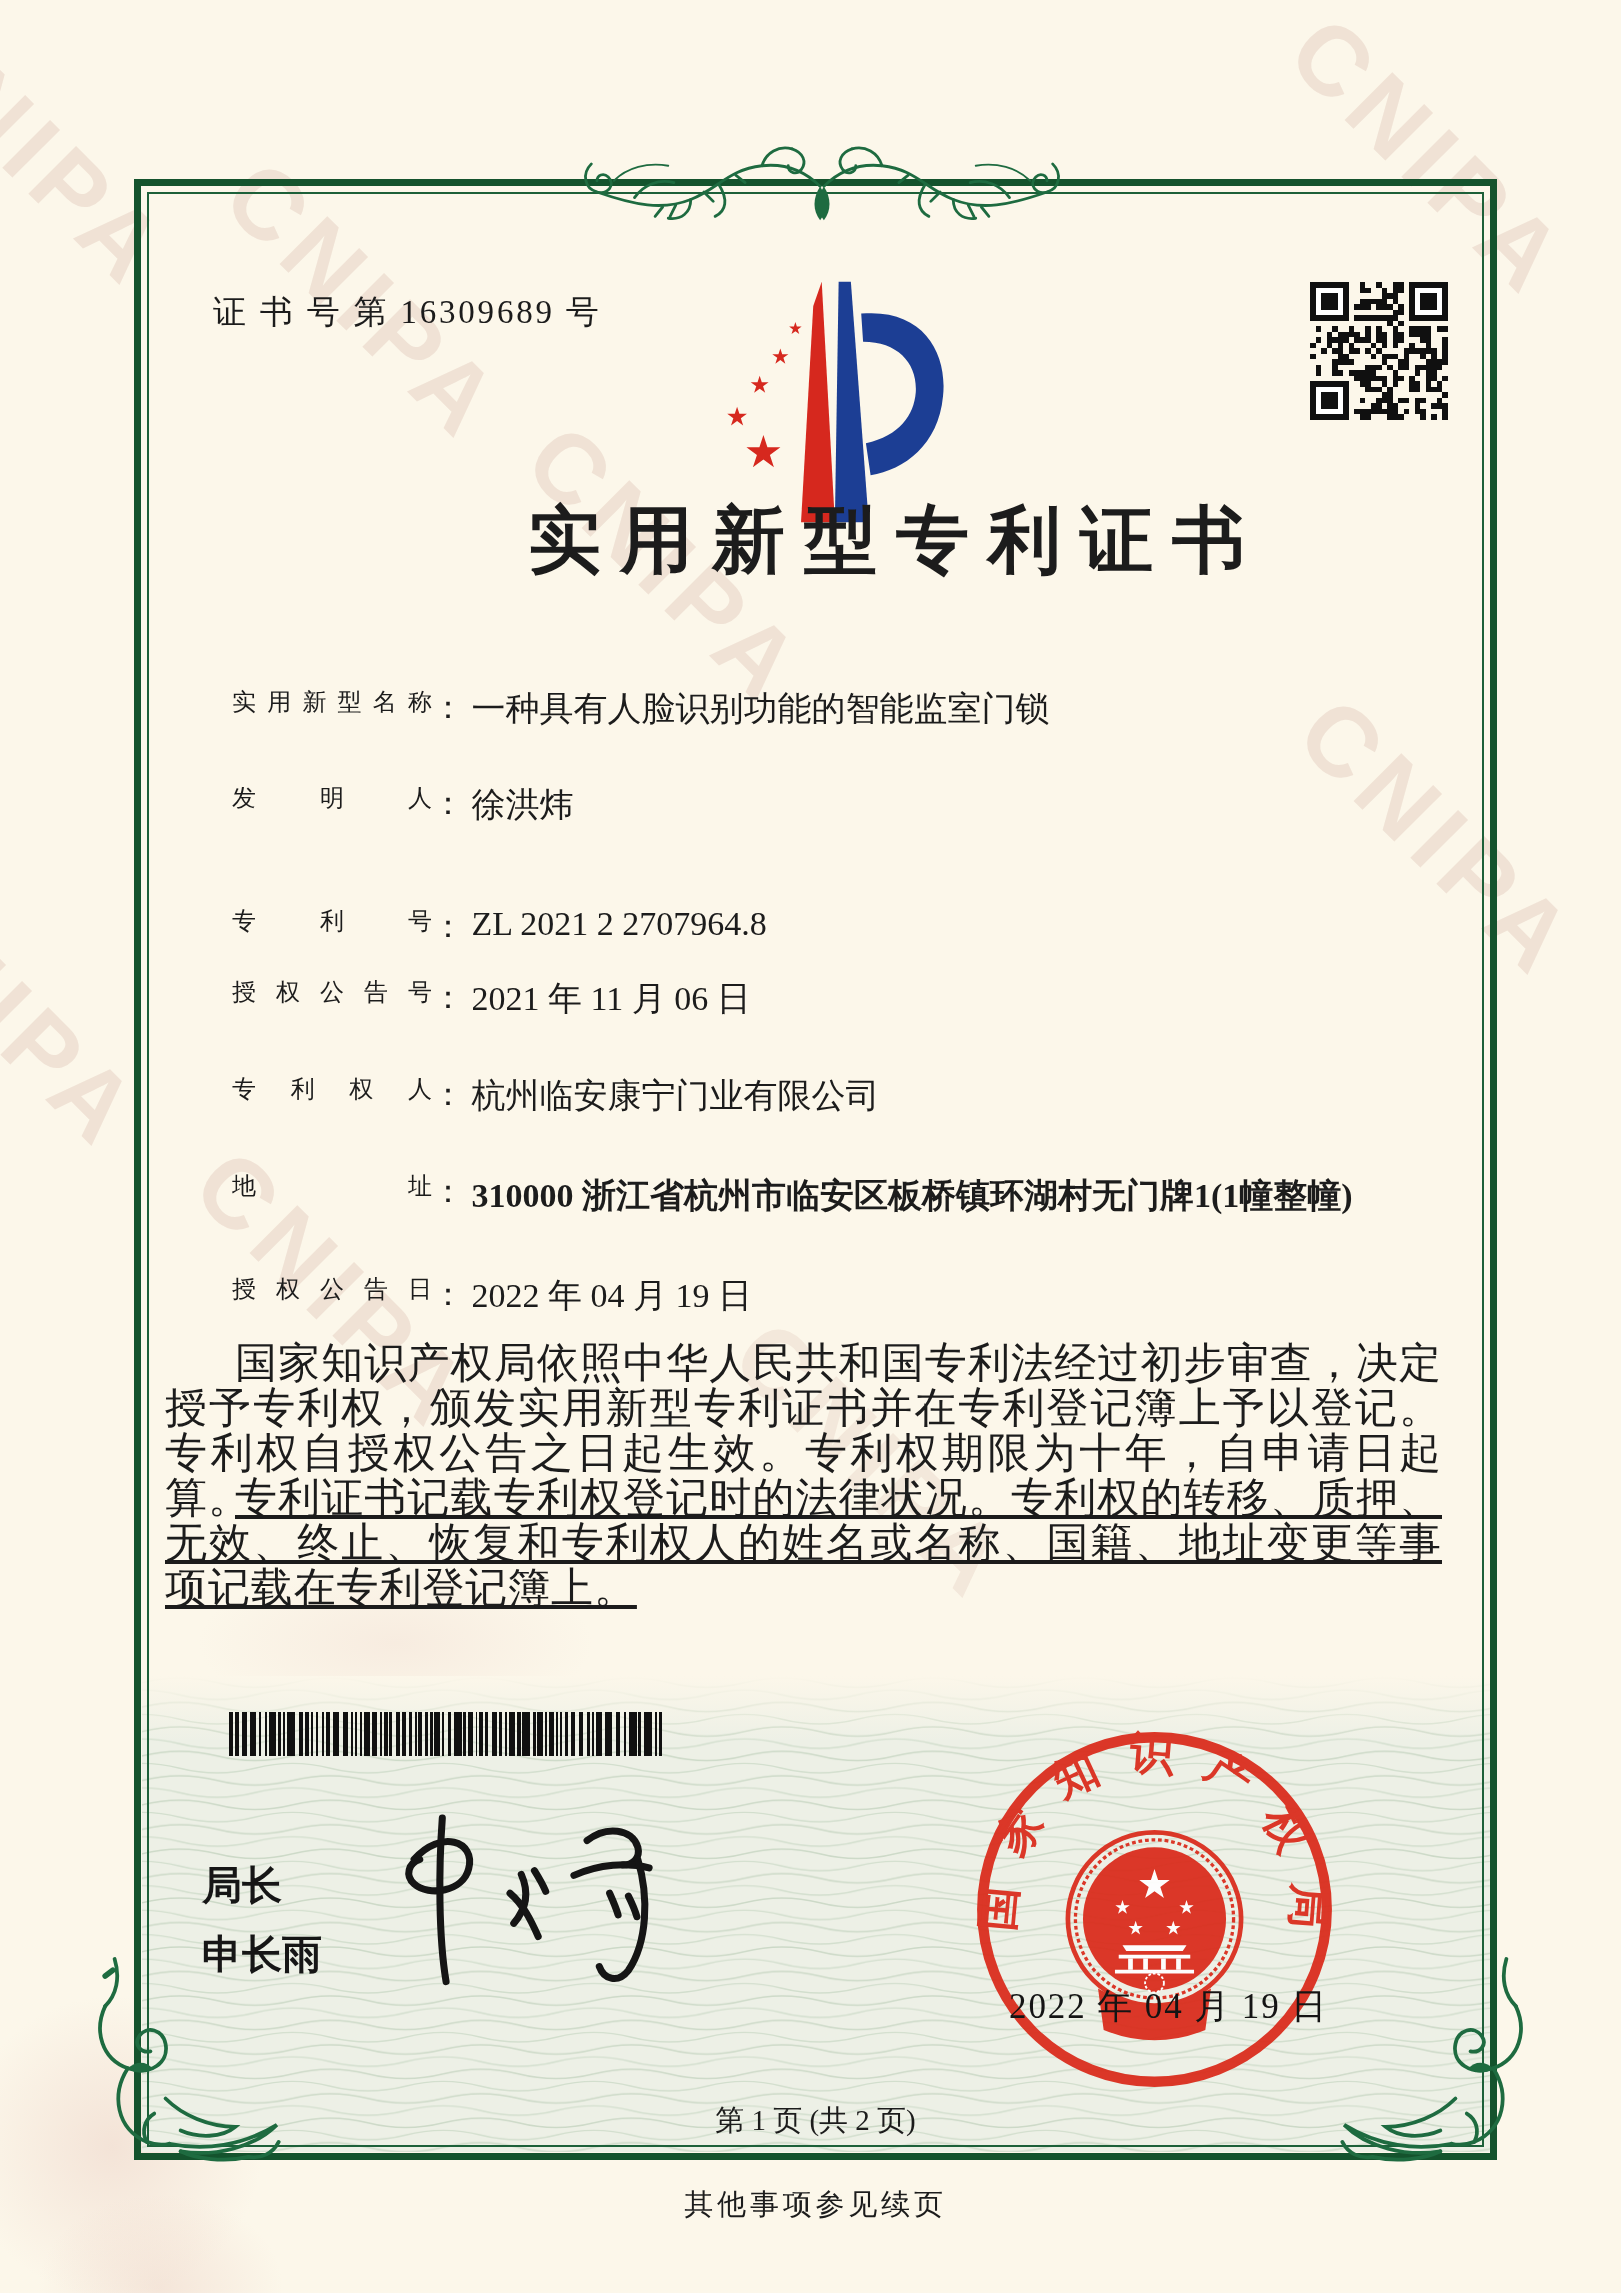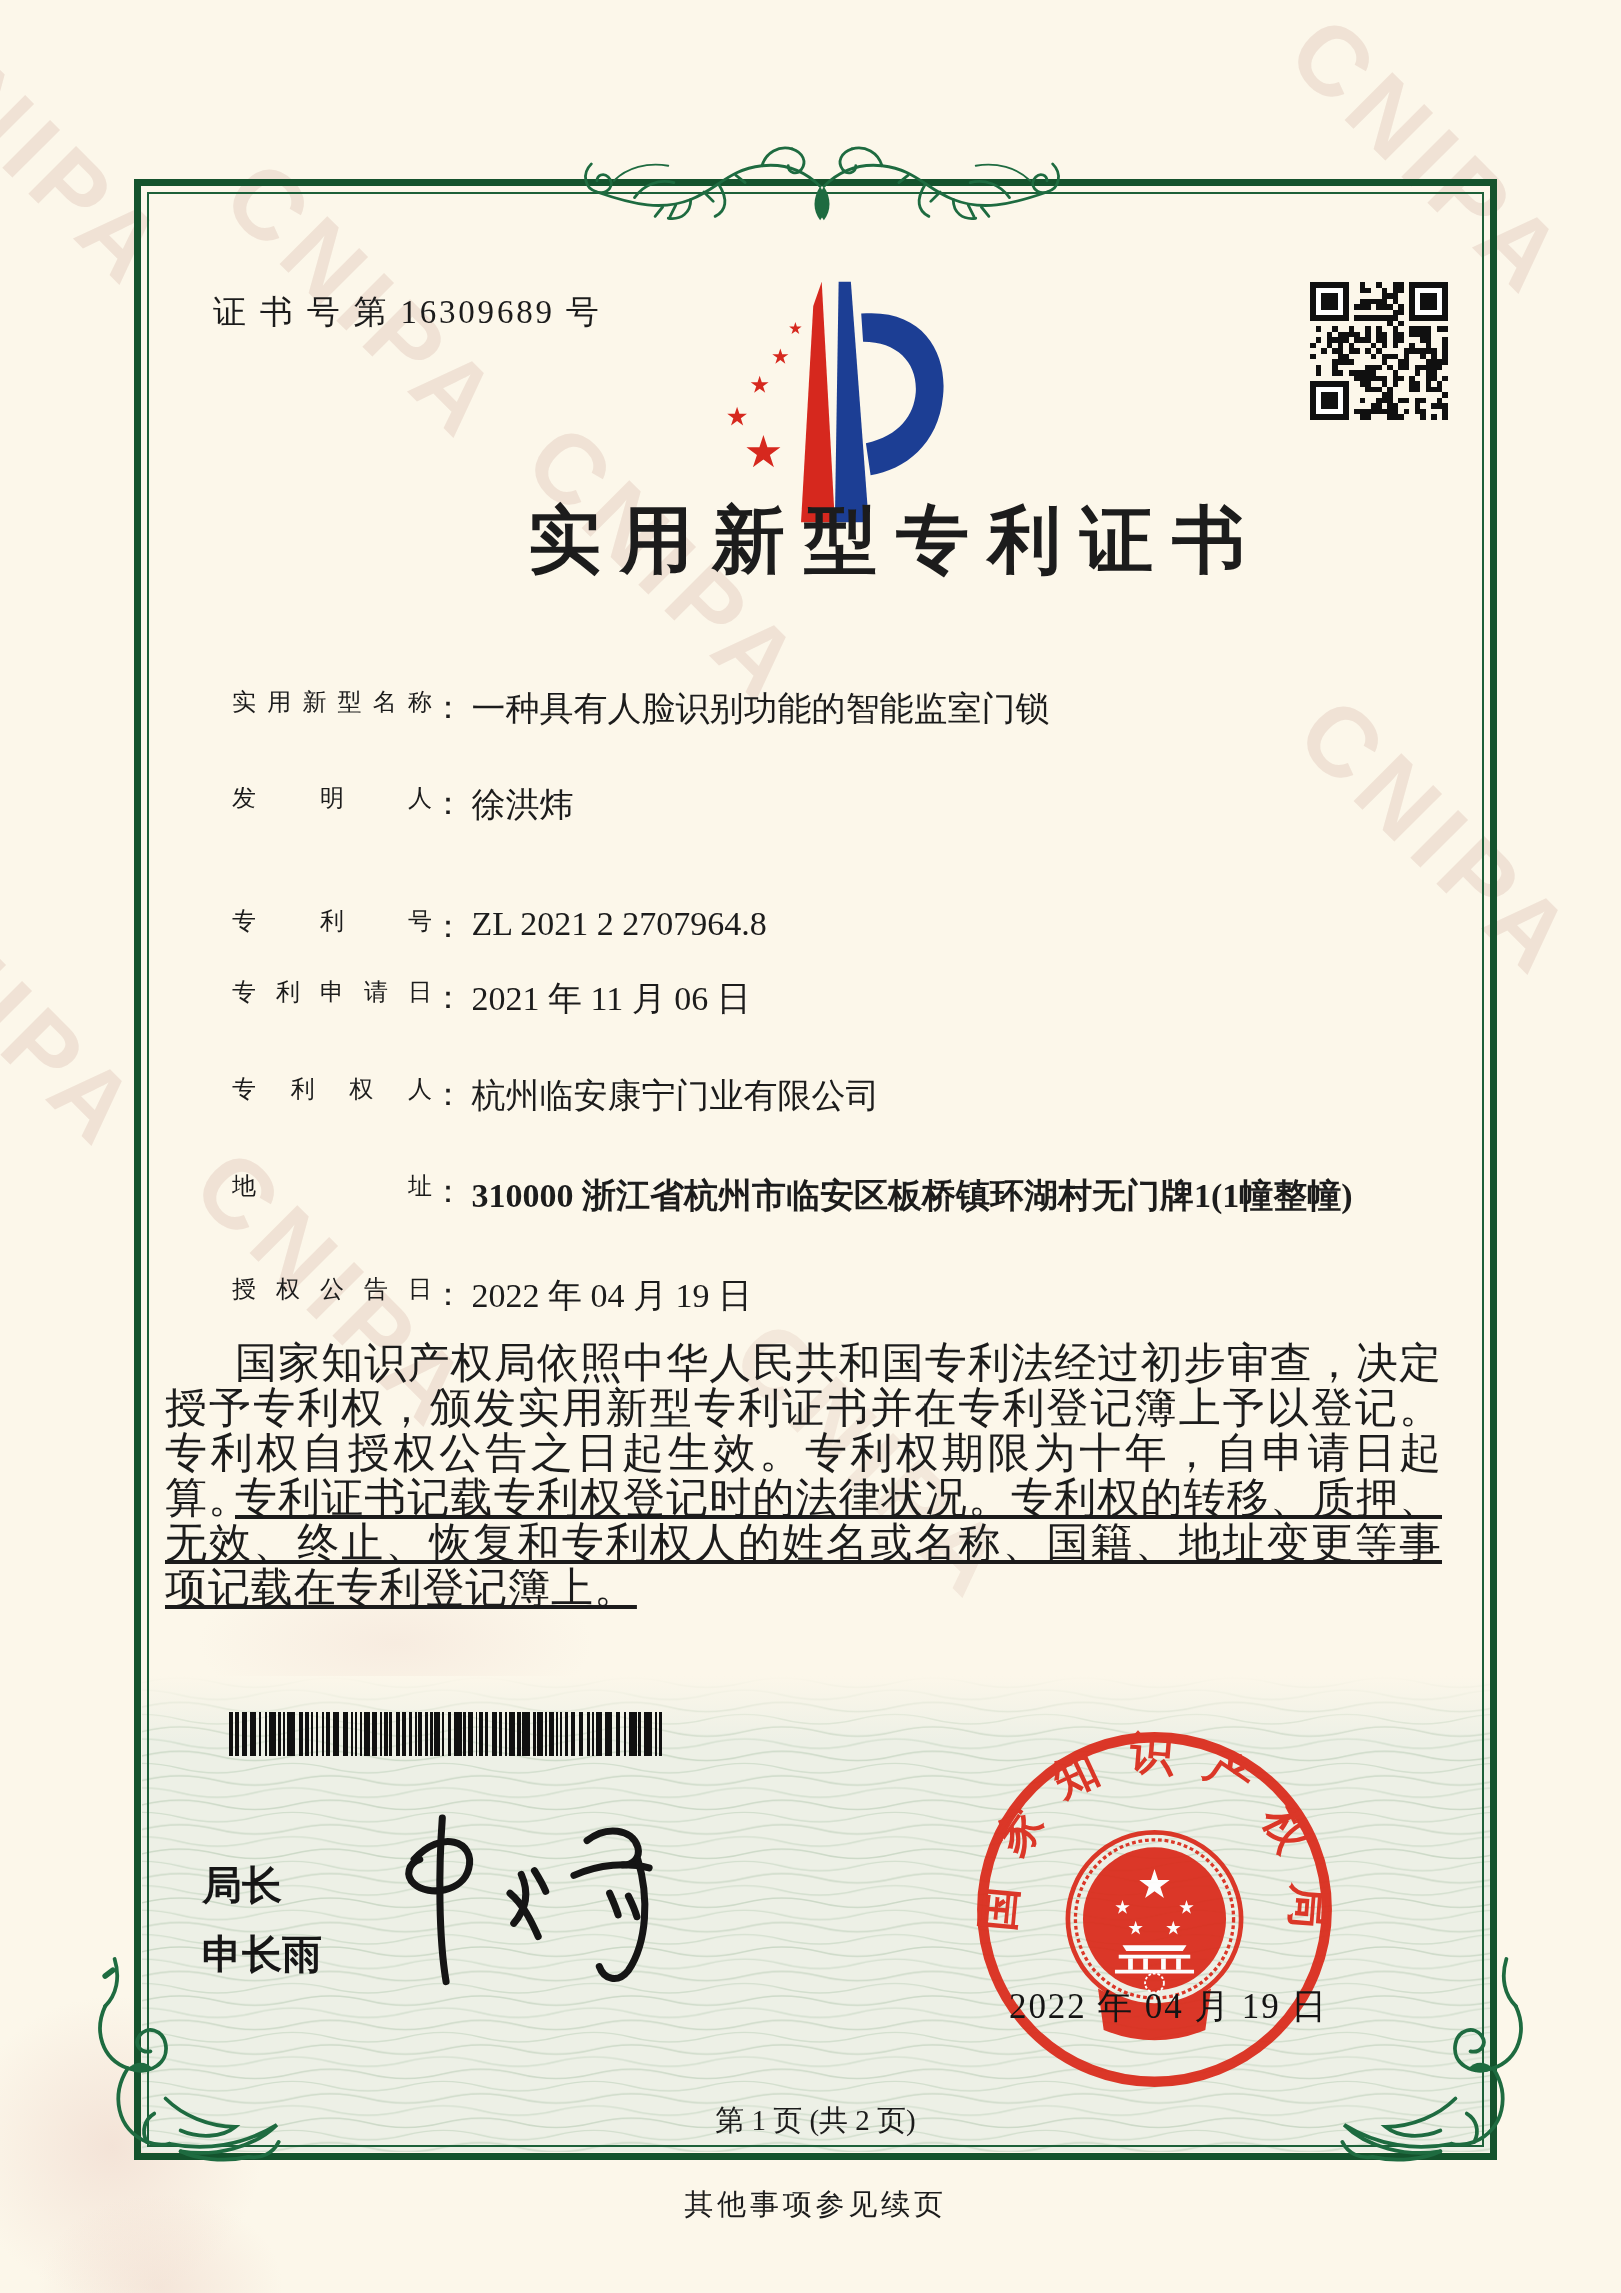--- a/index.html
+++ b/index.html
@@ -410,21 +410,21 @@
 <div class="frow" style="top:686px;">
   <span class="flabel">实用新型名称</span><span class="fcolon">：</span><span class="fvalue">一种具有人脸识别功能的智能监室门锁</span>
 </div>
 <div class="frow" style="top:782px;">
   <span class="flabel">发明人</span><span class="fcolon">：</span><span class="fvalue">徐洪炜</span>
 </div>
 <div class="frow" style="top:905px;">
   <span class="flabel">专利号</span><span class="fcolon">：</span><span class="fvalue">ZL 2021 2 2707964.8</span>
 </div>
 <div class="frow" style="top:976px;">
-  <span class="flabel">专利申请日</span><span class="fcolon">：</span><span class="fvalue">2021 年 11 月 06 日</span>
+  <span class="flabel">授权公告号</span><span class="fcolon">：</span><span class="fvalue">2021 年 11 月 06 日</span>
 </div>
 <div class="frow" style="top:1073px;">
   <span class="flabel">专利权人</span><span class="fcolon">：</span><span class="fvalue">杭州临安康宁门业有限公司</span>
 </div>
 <div class="frow addr" style="top:1170px;">
   <span class="flabel">地址</span><span class="fcolon">：</span><span class="fvalue">310000 浙江省杭州市临安区板桥镇环湖村无门牌1(1幢整幢)</span>
 </div>
 <div class="frow" style="top:1273px;width:1224px;">
   <span class="flabel">授权公告日</span><span class="fcolon">：</span><span class="fvalue">2022 年 04 月 19 日</span>
 </div>

